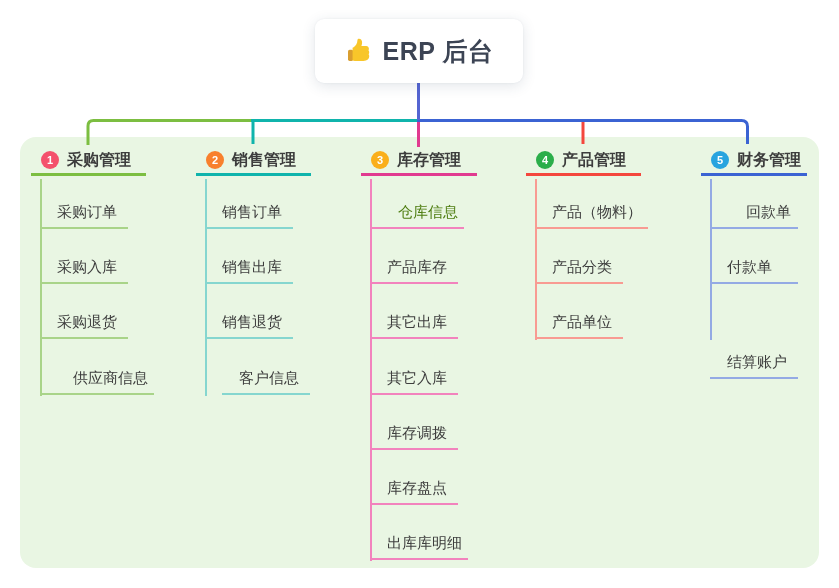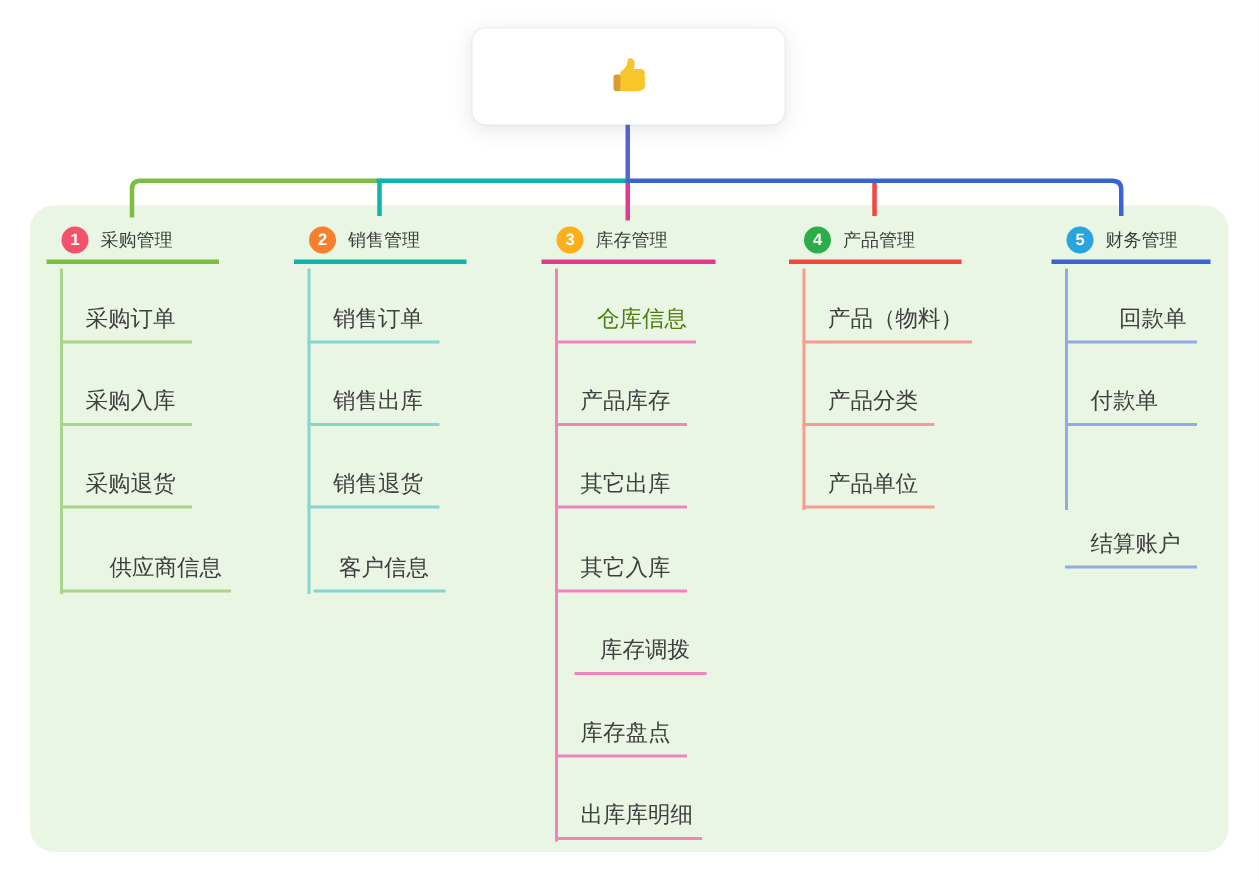--- a/index.html
+++ b/index.html
@@ -12,21 +12,21 @@
 
   .root-node{position:absolute;left:315px;top:19px;width:208px;height:64px;background:#fff;
     border-radius:9px;box-shadow:0 3px 14px rgba(40,60,90,.13), 0 0 2px rgba(40,60,90,.08);
     display:flex;align-items:center;justify-content:center;gap:11px;z-index:2;cursor:pointer;}
   .root-label{font-size:25px;font-weight:600;letter-spacing:.5px;}
 
   .branch-title{position:absolute;height:29px;display:flex;align-items:center;gap:8px;
     padding-left:10px;box-sizing:border-box;z-index:2;cursor:pointer;}
   .badge{width:18px;height:18px;border-radius:50%;flex:0 0 18px;display:inline-flex;
     align-items:center;justify-content:center;color:#fff;font-size:11px;font-weight:bold;line-height:1;}
-  .branch-label{font-size:12px;font-weight:400;white-space:nowrap;}
+  .branch-label{font-size:16px;font-weight:700;white-space:nowrap;}
 
   .child-vline{position:absolute;width:2px;z-index:2;}
   .child-node{position:absolute;box-sizing:border-box;height:27px;display:flex;align-items:flex-end;
     padding:0 6px 5px 17px;min-width:88px;white-space:nowrap;z-index:2;cursor:pointer;
     font-size:15px;}
 </style>
 </head>
 <body>
 
 <div class="canvas">
@@ -41,51 +41,52 @@
       <path d="M418.5 83 V120" stroke="#5565D2" stroke-width="3" fill="none" stroke-linecap="butt"></path>
     </svg>
 
   <div class="root-node">
     <span style="display:inline-flex;">
       <svg width="27" height="27" viewBox="0 0 36 36">
         <rect x="4" y="15.5" width="7" height="15" rx="2.2" fill="#D99E30"></rect>
         <path fill="#F8C62A" d="M13 30.5h11.5c5.5 0 7.8-2.6 7.8-6.4 0-1-.3-1.9-.8-2.6.5-.7.8-1.6.8-2.5 0-1-.4-2-1-2.7.4-.6.6-1.4.6-2.1 0-2-1.6-3.6-3.6-3.6h-6.4c.5-1.5.9-3.3.9-4.7 0-3-1.7-4.9-4.1-4.9-1.5 0-2.2.9-2.2 2.6 0 3.9-2.6 7.4-5.5 9l-.9.5v17z"></path>
       </svg>
     </span>
+    <span class="root-label" style="color: rgb(60, 68, 84);">ERP 后台</span>
   </div>
 
   <div id="branches">
       <div class="branch-title" style="left: 31px; top: 147px; width: 115px; border-bottom: 3px solid rgb(124, 190, 65);">
         <span class="badge" style="background: rgb(244, 81, 108);">1</span>
         <span class="branch-label" style="color: rgb(61, 61, 61);">采购管理</span>
       </div>
       <div class="child-vline" style="left: 40px; top: 179px; height: 216.6px; background: rgb(169, 212, 137);"></div>
       <div class="child-node" style="left: 40px; top: 202px; border-bottom: 2px solid rgb(169, 212, 137); color: rgb(62, 62, 62);">采购订单</div>
       <div class="child-node" style="left: 40px; top: 257.2px; border-bottom: 2px solid rgb(169, 212, 137); color: rgb(62, 62, 62);">采购入库</div>
       <div class="child-node" style="left: 40px; top: 312.4px; border-bottom: 2px solid rgb(169, 212, 137); color: rgb(62, 62, 62);">采购退货</div>
       <div class="child-node" style="left: 40px; top: 367.6px; border-bottom: 2px solid rgb(169, 212, 137); color: rgb(62, 62, 62); padding-left: 33px;">供应商信息</div>
       <div class="branch-title" style="left: 196px; top: 147px; width: 115px; border-bottom: 3px solid rgb(16, 180, 172);">
         <span class="badge" style="background: rgb(248, 128, 45);">2</span>
         <span class="branch-label" style="color: rgb(61, 61, 61);">销售管理</span>
       </div>
       <div class="child-vline" style="left: 205px; top: 179px; height: 216.6px; background: rgb(133, 214, 207);"></div>
       <div class="child-node" style="left: 205px; top: 202px; border-bottom: 2px solid rgb(133, 214, 207); color: rgb(62, 62, 62);">销售订单</div>
       <div class="child-node" style="left: 205px; top: 257.2px; border-bottom: 2px solid rgb(133, 214, 207); color: rgb(62, 62, 62);">销售出库</div>
       <div class="child-node" style="left: 205px; top: 312.4px; border-bottom: 2px solid rgb(133, 214, 207); color: rgb(62, 62, 62);">销售退货</div>
-      <div class="child-node" style="left: 209px; top: 367.6px; border-bottom: 2px solid rgb(133, 214, 207); color: rgb(62, 62, 62);">客户信息</div>
+      <div class="child-node" style="left: 222px; top: 367.6px; border-bottom: 2px solid rgb(133, 214, 207); color: rgb(62, 62, 62);">客户信息</div>
       <div class="branch-title" style="left: 361px; top: 147px; width: 116px; border-bottom: 3px solid rgb(225, 58, 144);">
         <span class="badge" style="background: rgb(250, 175, 27);">3</span>
         <span class="branch-label" style="color: rgb(61, 61, 61);">库存管理</span>
       </div>
       <div class="child-vline" style="left: 370px; top: 179px; height: 382.2px; background: rgb(242, 131, 189);"></div>
       <div class="child-node" style="left: 370px; top: 202px; border-bottom: 2px solid rgb(242, 131, 189); color: #4d7c0f; padding-left: 28px;">仓库信息</div>
       <div class="child-node" style="left: 370px; top: 257.2px; border-bottom: 2px solid rgb(242, 131, 189); color: rgb(62, 62, 62);">产品库存</div>
       <div class="child-node" style="left: 370px; top: 312.4px; border-bottom: 2px solid rgb(242, 131, 189); color: rgb(62, 62, 62);">其它出库</div>
       <div class="child-node" style="left: 370px; top: 367.6px; border-bottom: 2px solid rgb(242, 131, 189); color: rgb(62, 62, 62);">其它入库</div>
-      <div class="child-node" style="left: 370px; top: 422.8px; border-bottom: 2px solid rgb(242, 131, 189); color: rgb(62, 62, 62); margin-left: 13px;">库存调拨</div>
+      <div class="child-node" style="left: 370px; top: 422.8px; border-bottom: 2px solid rgb(242, 131, 189); color: rgb(62, 62, 62);">库存调拨</div>
       <div class="child-node" style="left: 370px; top: 478px; border-bottom: 2px solid rgb(242, 131, 189); color: rgb(62, 62, 62);">库存盘点</div>
       <div class="child-node" style="left: 370px; top: 533.2px; border-bottom: 2px solid rgb(242, 131, 189); color: rgb(62, 62, 62);">出库库明细</div>
       <div class="branch-title" style="left: 526px; top: 147px; width: 115px; border-bottom: 3px solid rgb(244, 71, 61);">
         <span class="badge" style="background: rgb(43, 174, 74);">4</span>
         <span class="branch-label" style="color: rgb(61, 61, 61);">产品管理</span>
       </div>
       <div class="child-vline" style="left: 535px; top: 179px; height: 161.4px; background: rgb(248, 155, 146);"></div>
       <div class="child-node" style="left: 535px; top: 202px; border-bottom: 2px solid rgb(248, 155, 146); color: rgb(62, 62, 62);">产品（物料）</div>
       <div class="child-node" style="left: 535px; top: 257.2px; border-bottom: 2px solid rgb(248, 155, 146); color: rgb(62, 62, 62);">产品分类</div>
       <div class="child-node" style="left: 535px; top: 312.4px; border-bottom: 2px solid rgb(248, 155, 146); color: rgb(62, 62, 62);">产品单位</div>

